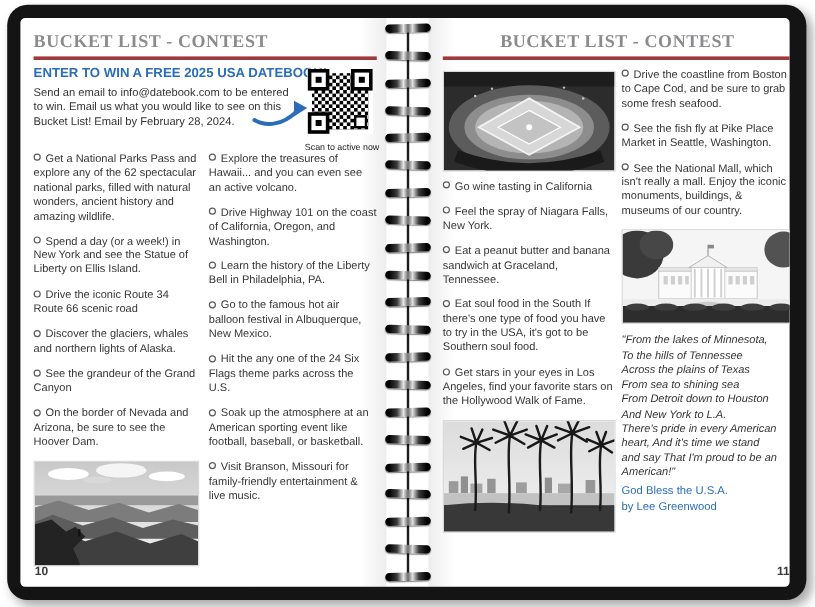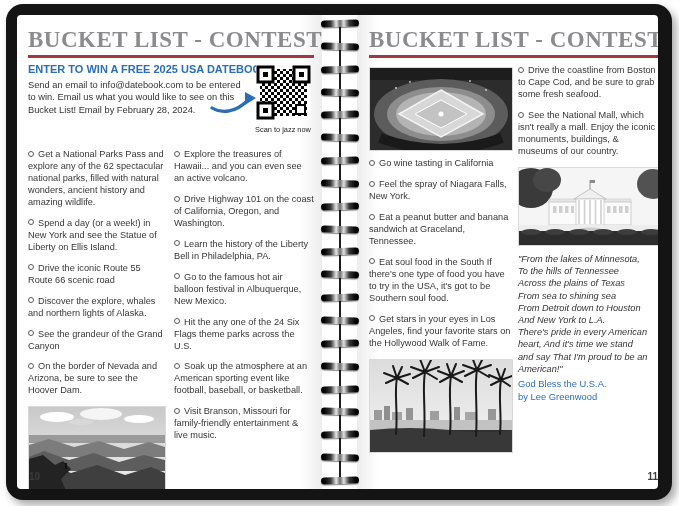--- a/index.html
+++ b/index.html
@@ -21,35 +21,35 @@
     background:linear-gradient(to right,rgba(0,0,0,0) 0%,rgba(0,0,0,0.07) 100%);}
   .gutter-right{position:absolute;left:340px;top:0;bottom:0;width:22px;
     background:linear-gradient(to left,rgba(0,0,0,0) 0%,rgba(0,0,0,0.07) 100%);}
 
   .page{position:absolute;top:0;bottom:0;}
   .page-left{left:11px;width:286px;}
   .page-right{left:352px;width:291px;}
 
   .header-title{
     font-family:"Liberation Serif","DejaVu Serif",serif;font-weight:bold;
-    font-size:23px;line-height:1.05;color:#8b8b8e;letter-spacing:0.5px;
+    font-size:15px;line-height:1.05;color:#8b8b8e;letter-spacing:0.5px;
     margin-top:13px;white-space:nowrap;
   }
   .page-right .header-title{text-align:center;margin-top:13px;}
   .rule{height:3px;background:#9e3a40;margin-top:3px;}
 
   
   .contest{position:relative;margin-top:5px;height:69px;}
   .contest-headline{color:#2a6db8;font-weight:bold;font-size:11px;line-height:1.25;}
   .contest-body{font-size:9.3px;line-height:1.33;color:#333;width:222px;margin-top:2px;}
   .qr-wrap{position:absolute;right:2px;top:2px;width:58px;text-align:center;}
   .qr-caption{font-size:7.4px;color:#222;margin-top:1px;white-space:nowrap;}
   .arrow-wrap{position:absolute;left:182px;top:28px;}
 
-  .cols{display:flex;gap:7px;margin-top:17px;}
+  .cols{display:flex;gap:7px;margin-top:3px;}
   .page-right .cols{margin-top:7px;}
   .col{flex:0 0 auto;}
   .page-left .col-1{width:139px;}
   .page-left .col-2{width:140px;}
   .page-right .col-1{width:142px;}
   .page-right .col-2{width:142px;}
 
   .item{margin:0 0 9px 0;font-size:9.2px;line-height:1.3;color:#363636;}
   .bullet{
     display:inline-block;width:6px;height:6px;border:1px solid #5a5a5a;
@@ -121,30 +121,30 @@
             <rect x="2" y="2" width="15" height="15" fill="none" stroke="#000" stroke-width="3"></rect>
             <rect x="7" y="7" width="5" height="5" fill="#000"></rect>
             <rect x="38" y="2" width="15" height="15" fill="#fff"></rect>
             <rect x="38" y="2" width="15" height="15" fill="none" stroke="#000" stroke-width="3"></rect>
             <rect x="43" y="7" width="5" height="5" fill="#000"></rect>
             <rect x="2" y="38" width="15" height="15" fill="#fff"></rect>
             <rect x="2" y="38" width="15" height="15" fill="none" stroke="#000" stroke-width="3"></rect>
             <rect x="7" y="43" width="5" height="5" fill="#000"></rect>
             <rect x="40" y="40" width="9" height="9" fill="#fff" stroke="#000" stroke-width="2"></rect>
           </svg>
-          <div class="qr-caption">Scan to jazz now</div>
+          <div class="qr-caption">Scan to active now</div>
         </div>
       </div>
 
       <div class="cols">
         <div class="col col-1">
           <p class="item"><span class="bullet"></span><span>Get a National Parks Pass and explore any of the 62 spectacular national parks, filled with natural wonders, ancient history and amazing wildlife.</span></p>
           <p class="item"><span class="bullet"></span><span>Spend a day (or a week!) in New York and see the Statue of Liberty on Ellis Island.</span></p>
-          <p class="item"><span class="bullet"></span><span>Drive the iconic Route 55 Route 66 scenic road</span></p>
-          <p class="item"><span class="bullet"></span><span>Discover the explore, whales and northern lights of Alaska.</span></p>
+          <p class="item"><span class="bullet"></span><span>Drive the iconic Route 34 Route 66 scenic road</span></p>
+          <p class="item"><span class="bullet"></span><span>Discover the glaciers, whales and northern lights of Alaska.</span></p>
           <p class="item"><span class="bullet"></span><span>See the grandeur of the Grand Canyon</span></p>
           <p class="item"><span class="bullet"></span><span>On the border of Nevada and Arizona, be sure to see the Hoover Dam.</span></p>
           <div class="photo">
             <svg class="photo-frame" width="136" height="86" viewBox="0 0 136 86">
               <defs>
                 <linearGradient id="sky1" x1="0" y1="0" x2="0" y2="1">
                   <stop offset="0" stop-color="#c9c9c9"></stop>
                     <stop offset="1" stop-color="#f2f2f2"></stop>
                 </linearGradient>
               </defs>
@@ -246,20 +246,21 @@
                 <g transform="translate(131,20)">
                     <path d="M0 0 L-12 -5 M0 0 L-10 5 M0 0 L11 -4 M0 0 L9 6 M0 0 L-4 -11 M0 0 L4 -11"></path>
                   </g>
               </g>
             </svg>
           </div>
         </div>
 
         <div class="col col-2">
           <p class="item"><span class="bullet"></span><span>Drive the coastline from Boston to Cape Cod, and be sure to grab some fresh seafood.</span></p>
+          <p class="item"><span class="bullet"></span><span>See the fish fly at Pike Place Market in Seattle, Washington.</span></p>
           <p class="item"><span class="bullet"></span><span>See the National Mall, which isn't really a mall. Enjoy the iconic monuments, buildings, &amp; museums of our country.</span></p>
           <div class="photo">
             <svg class="photo-frame" width="142" height="77" viewBox="0 0 142 77">
               <rect width="142" height="77" fill="#f5f5f5"></rect>
               <ellipse cx="12" cy="20" rx="22" ry="20" fill="#3a3a3a"></ellipse>
               <ellipse cx="28" cy="12" rx="14" ry="12" fill="#474747"></ellipse>
               <ellipse cx="134" cy="16" rx="16" ry="15" fill="#525252"></ellipse>
               <rect x="30" y="31" width="82" height="4" fill="#e6e6e6" stroke="#c8c8c8" stroke-width="0.6"></rect>
               <rect x="30" y="34" width="82" height="23" fill="#fbfbfb" stroke="#c4c4c4" stroke-width="0.8"></rect>
               <polygon points="55,31 87,31 71,21" fill="#f0f0f0" stroke="#b4b4b4" stroke-width="0.8"></polygon>

